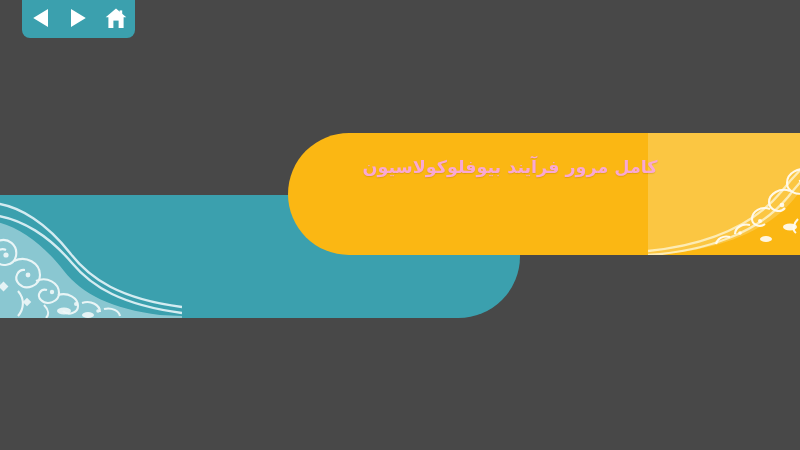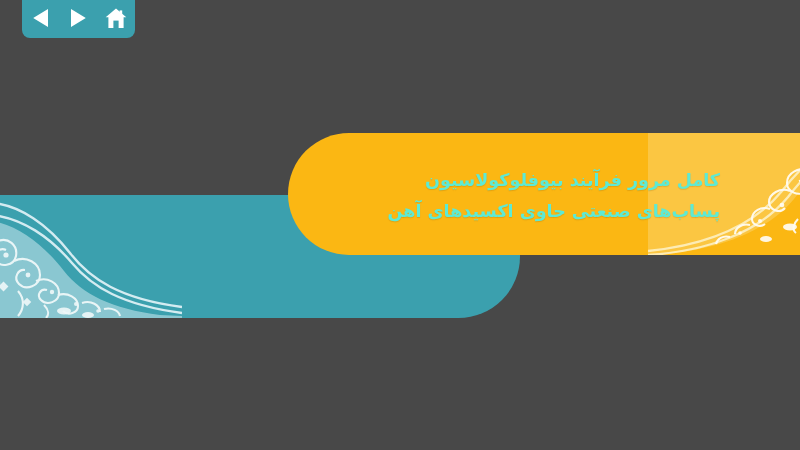--- a/index.html
+++ b/index.html
@@ -84,26 +84,26 @@
     top: 0;
     width: 200px;
     height: 122px;
     opacity: 0.95;
   }
 
   
   #title-block {
     position: absolute;
     left: 300px;
-    top: 165px;
+    top: 152px;
     width: 420px;
     z-index: 30;
-    text-align: right;
+    text-align: center;
     direction: rtl;
-    color: #5eead4;
+    color: #f9a8d4;
     font-size: 17.5px;
     font-weight: bold;
     line-height: 31px;
     letter-spacing: 0px;
     text-shadow: 0 1px 1px rgba(120,70,0,0.18);
   }
   .title-line { display: block; white-space: nowrap; }
 </style>
 </head>
 <body>
@@ -171,21 +171,20 @@
         <rect x="186" y="54" width="8" height="8" transform="rotate(45 190 58)"></rect>
         <rect x="164" y="74" width="6" height="6" transform="rotate(45 167 77)"></rect>
         <ellipse cx="142" cy="94" rx="7" ry="3.4"></ellipse>
         <ellipse cx="118" cy="106" rx="6" ry="3"></ellipse>
       </g>
     </svg>
   </div>
 
   <div id="title-block">
     <span class="title-line">کامل مرور فرآیند بیوفلوکولاسیون</span>
-    <span class="title-line">پساب‌های صنعتی حاوی اکسیدهای آهن</span>
   </div>
 
   <div id="nav-toolbar">
     <button class="nav-btn">
       <span>
         <svg width="18" height="20" viewBox="0 0 18 20">
           <path d="M16,1 L16,19 L2,10.4 Q0.6,10 2,9.6 Z" fill="#ffffff"></path>
         </svg>
       </span>
     </button>

